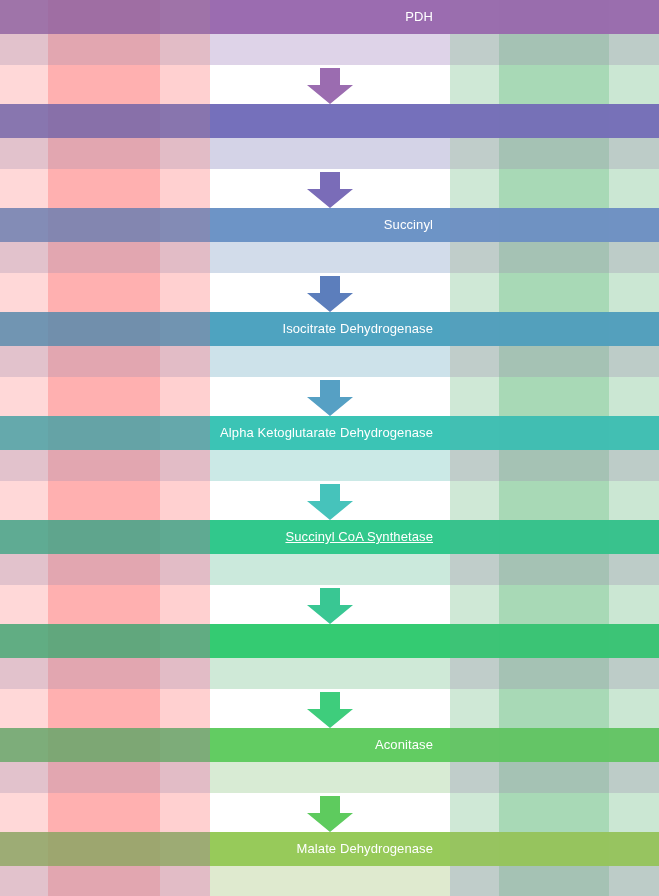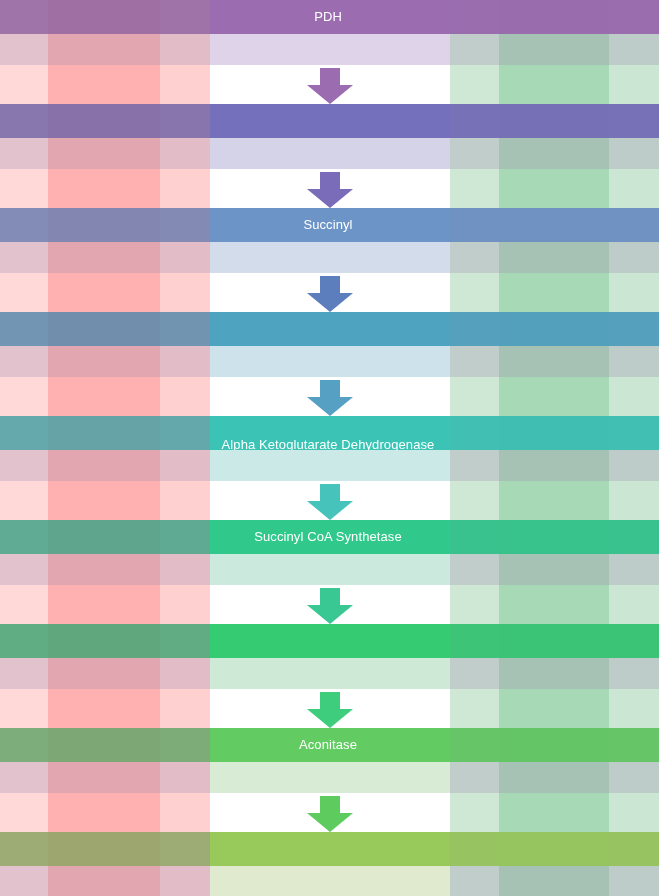--- a/index.html
+++ b/index.html
@@ -53,25 +53,25 @@
   }
   
   .step-bar {
     position: absolute;
     height: 34px;
     left: 210px;
     width: 449px;
   }
   .step-label {
     position: absolute;
-    left: 208px;
+    left: 193px;
     width: 240px;
     height: 34px;
     line-height: 34px;
-    text-align: center;
+    text-align: right;
     color: #ffffff;
     font-size: 13px;
     letter-spacing: .1px;
     white-space: nowrap;
     overflow: visible;
   }
 
   
   .gap-white {
     position: absolute;
@@ -159,42 +159,43 @@
       <div class="sub-tint" style="top: 242px; height: 31px; background: rgb(210, 220, 234);"></div>
       <div class="gap-white" style="top: 273px; height: 39px;"></div>
       <div class="arrow" style="top: 276px;">
         <svg viewBox="0 0 46 36" xmlns="http://www.w3.org/2000/svg">
           <path d="M13 0 H33 V17 H46 L23 36 L0 17 H13 Z" fill="#5c7ebc"></path>
         </svg>
       </div>
       <div class="step-band" style="top: 312px; background: rgb(78, 163, 192); opacity: 0.6;"></div>
       <div class="step-bar" style="top: 312px; background: rgb(78, 163, 192); opacity: 0.78;"></div>
       <div class="step-bar" style="width: 240px; top: 312px; background: rgb(78, 163, 192);"></div>
+      <div class="step-label" style="top: 312px;">Isocitrate Dehydrogenase</div>
       <div class="sub-tint" style="top: 346px; height: 31px; background: rgb(205, 226, 234);"></div>
       <div class="gap-white" style="top: 377px; height: 39px;"></div>
       <div class="arrow" style="top: 380px;">
         <svg viewBox="0 0 46 36" xmlns="http://www.w3.org/2000/svg">
           <path d="M13 0 H33 V17 H46 L23 36 L0 17 H13 Z" fill="#56a0c4"></path>
         </svg>
       </div>
       <div class="step-band" style="top: 416px; background: rgb(59, 196, 181); opacity: 0.6;"></div>
       <div class="step-bar" style="top: 416px; background: rgb(59, 196, 181); opacity: 0.78;"></div>
       <div class="step-bar" style="width: 240px; top: 416px; background: rgb(59, 196, 181);"></div>
-      <div class="step-label" style="top: 416px; margin-top: 12px;">Alpha Ketoglutarate Dehydrogenase</div>
+      <div class="step-label" style="top: 416px;">Alpha Ketoglutarate Dehydrogenase</div>
       <div class="sub-tint" style="top: 450px; height: 31px; background: rgb(203, 233, 230);"></div>
       <div class="gap-white" style="top: 481px; height: 39px;"></div>
       <div class="arrow" style="top: 484px;">
         <svg viewBox="0 0 46 36" xmlns="http://www.w3.org/2000/svg">
           <path d="M13 0 H33 V17 H46 L23 36 L0 17 H13 Z" fill="#46c3bb"></path>
         </svg>
       </div>
       <div class="step-band" style="top: 520px; background: rgb(49, 200, 140); opacity: 0.6;"></div>
       <div class="step-bar" style="top: 520px; background: rgb(49, 200, 140); opacity: 0.78;"></div>
       <div class="step-bar" style="width: 240px; top: 520px; background: rgb(49, 200, 140);"></div>
-      <div class="step-label" style="top: 520px;">Succinyl CoA Synthetase</div>
+      <div class="step-label" style="top: 520px; text-decoration: underline;">Succinyl CoA Synthetase</div>
       <div class="sub-tint" style="top: 554px; height: 31px; background: rgb(203, 233, 220);"></div>
       <div class="gap-white" style="top: 585px; height: 39px;"></div>
       <div class="arrow" style="top: 588px;">
         <svg viewBox="0 0 46 36" xmlns="http://www.w3.org/2000/svg">
           <path d="M13 0 H33 V17 H46 L23 36 L0 17 H13 Z" fill="#39c793"></path>
         </svg>
       </div>
       <div class="step-band" style="top: 624px; background: rgb(52, 203, 114); opacity: 0.6;"></div>
       <div class="step-bar" style="top: 624px; background: rgb(52, 203, 114); opacity: 0.78;"></div>
       <div class="step-bar" style="width: 240px; top: 624px; background: rgb(52, 203, 114);"></div>
@@ -212,16 +213,17 @@
       <div class="sub-tint" style="top: 762px; height: 31px; background: rgb(216, 235, 212);"></div>
       <div class="gap-white" style="top: 793px; height: 39px;"></div>
       <div class="arrow" style="top: 796px;">
         <svg viewBox="0 0 46 36" xmlns="http://www.w3.org/2000/svg">
           <path d="M13 0 H33 V17 H46 L23 36 L0 17 H13 Z" fill="#5ecb5e"></path>
         </svg>
       </div>
       <div class="step-band" style="top: 832px; background: rgb(151, 202, 90); opacity: 0.6;"></div>
       <div class="step-bar" style="top: 832px; background: rgb(151, 202, 90); opacity: 0.78;"></div>
       <div class="step-bar" style="width: 240px; top: 832px; background: rgb(151, 202, 90);"></div>
+      <div class="step-label" style="top: 832px;">Malate Dehydrogenase</div>
       <div class="sub-tint" style="top: 866px; height: 30px; background: rgb(223, 234, 207);"></div>
     </div>
 
 </div>
 
 </body></html>

